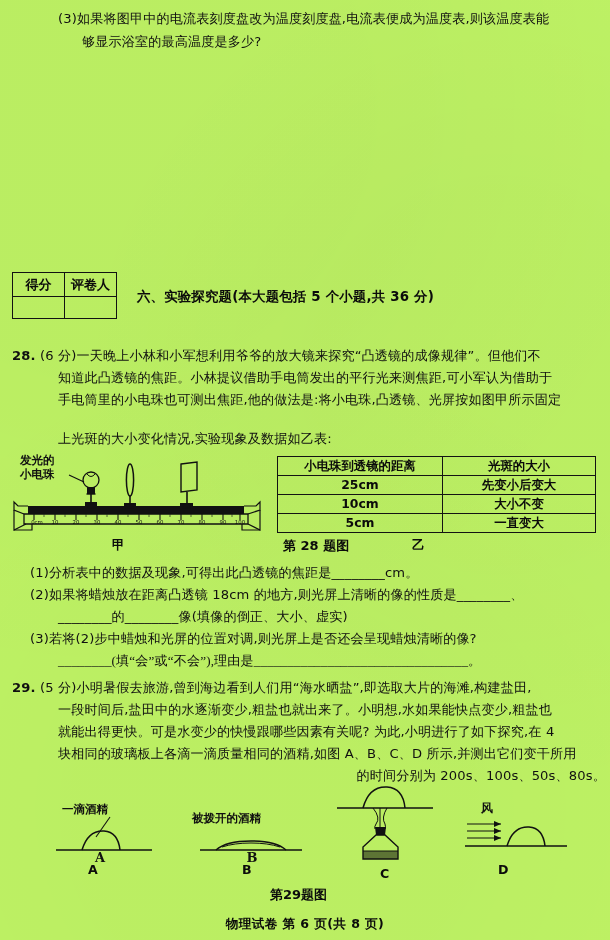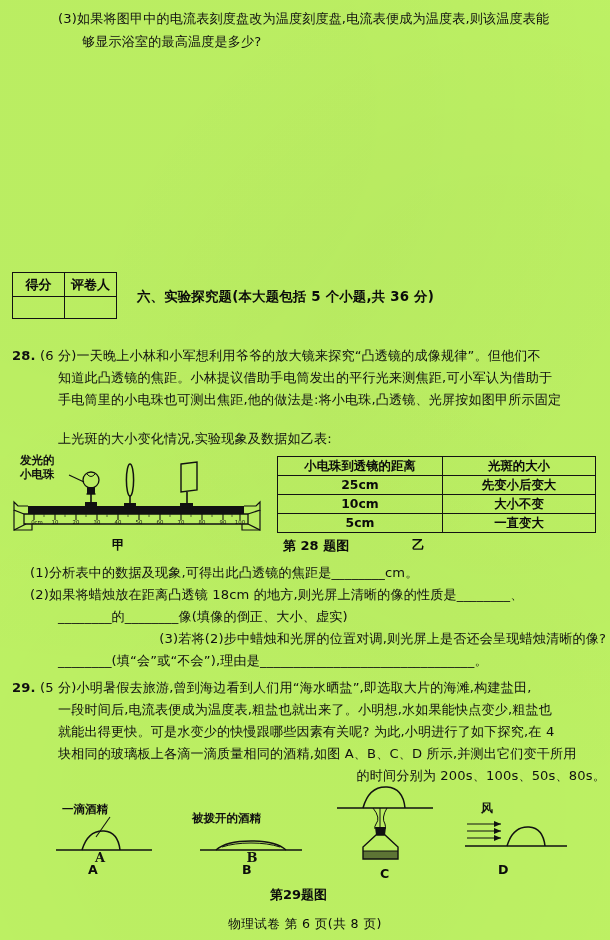--- a/index.html
+++ b/index.html
@@ -107,21 +107,21 @@
     white-space: nowrap;
   }
 
   .footer {
     position: absolute;
     left: 0;
     right: 0;
     top: 916px;
     text-align: center;
     font-size: 12.6px;
-    font-weight: 400;
+    font-weight: 700;
     letter-spacing: 0.4px;
   }
 
   svg { display: block; overflow: visible; }
   .ink { stroke: #111; fill: none; }
   .inkf { fill: #111; stroke: none; }
 </style>
 </head>
 <body>
 
@@ -255,26 +255,26 @@
   </tbody>
     </table>
 
   <div class="fig-label" style="left:112px; top:537px;">甲</div>
   <div class="caption" style="left:266px; top:537px;margin-left:17px;">第 28 题图</div>
   <div class="fig-label" style="left:412px; top:537px;">乙</div>
 
   <div class="blk qtext" style="left:30px; top:562px; width:576px;">(1)分析表中的数据及现象,可得出此凸透镜的焦距是________cm。</div>
   <div class="blk qtext" style="left:30px; top:584px; width:576px;">(2)如果将蜡烛放在距离凸透镜 18cm 的地方,则光屏上清晰的像的性质是________、</div>
   <div class="blk qtext" style="left:58px; top:606px; width:548px;">________的________像(填像的倒正、大小、虚实)</div>
-  <div class="blk qtext" style="left:30px; top:628px; width:576px;text-align:right;">(3)若将(2)步中蜡烛和光屏的位置对调,则光屏上是否还会呈现蜡烛清晰的像?</div>
-  <div class="blk qtext" style="left:58px; top:650px; width:548px;">________(填“会”或“不会”),理由是________________________________。</div>
+  <div class="blk qtext" style="left:30px; top:628px; width:576px;">(3)若将(2)步中蜡烛和光屏的位置对调,则光屏上是否还会呈现蜡烛清晰的像?</div>
+  <div class="blk qtext" style="left:58px; top:650px; width:548px;font-family:Liberation Serif, serif;">________(填“会”或“不会”),理由是________________________________。</div>
 
   <div class="blk qtext" style="left:12px; top:677px; width:40px; font-weight:700;">29.</div>
   <div class="blk qtext" style="left:40px; top:677px; width:566px;">(5 分)小明暑假去旅游,曾到海边看到人们用“海水晒盐”,即选取大片的海滩,构建盐田,</div>
-  <div class="blk qtext" style="left:58px; top:699px; width:548px;">一段时间后,电流表便成为温度表,粗盐也就出来了。小明想,水如果能快点变少,粗盐也</div>
+  <div class="blk qtext" style="left:58px; top:699px; width:548px;">一段时间后,盐田中的水逐渐变少,粗盐也就出来了。小明想,水如果能快点变少,粗盐也</div>
   <div class="blk qtext" style="left:58px; top:721px; width:548px;">就能出得更快。可是水变少的快慢跟哪些因素有关呢? 为此,小明进行了如下探究,在 4</div>
   <div class="blk qtext" style="left:58px; top:743px; width:548px;">块相同的玻璃板上各滴一滴质量相同的酒精,如图 A、B、C、D 所示,并测出它们变干所用</div>
   <div class="blk qtext" style="left:58px; top:765px; width:548px;text-align:right;">的时间分别为 200s、100s、50s、80s。</div>
 
   <div class="blk" style="left:40px; top:800px;">
     <svg width="130" height="62" viewBox="0 0 130 62">
       <text x="22" y="13" font-family="DejaVu Sans, sans-serif" font-size="11.5" font-weight="700" fill="#111">一滴酒精</text>
 
       <path class="ink" d="M70 17 L56 37" stroke-width="1.1"></path>
 

